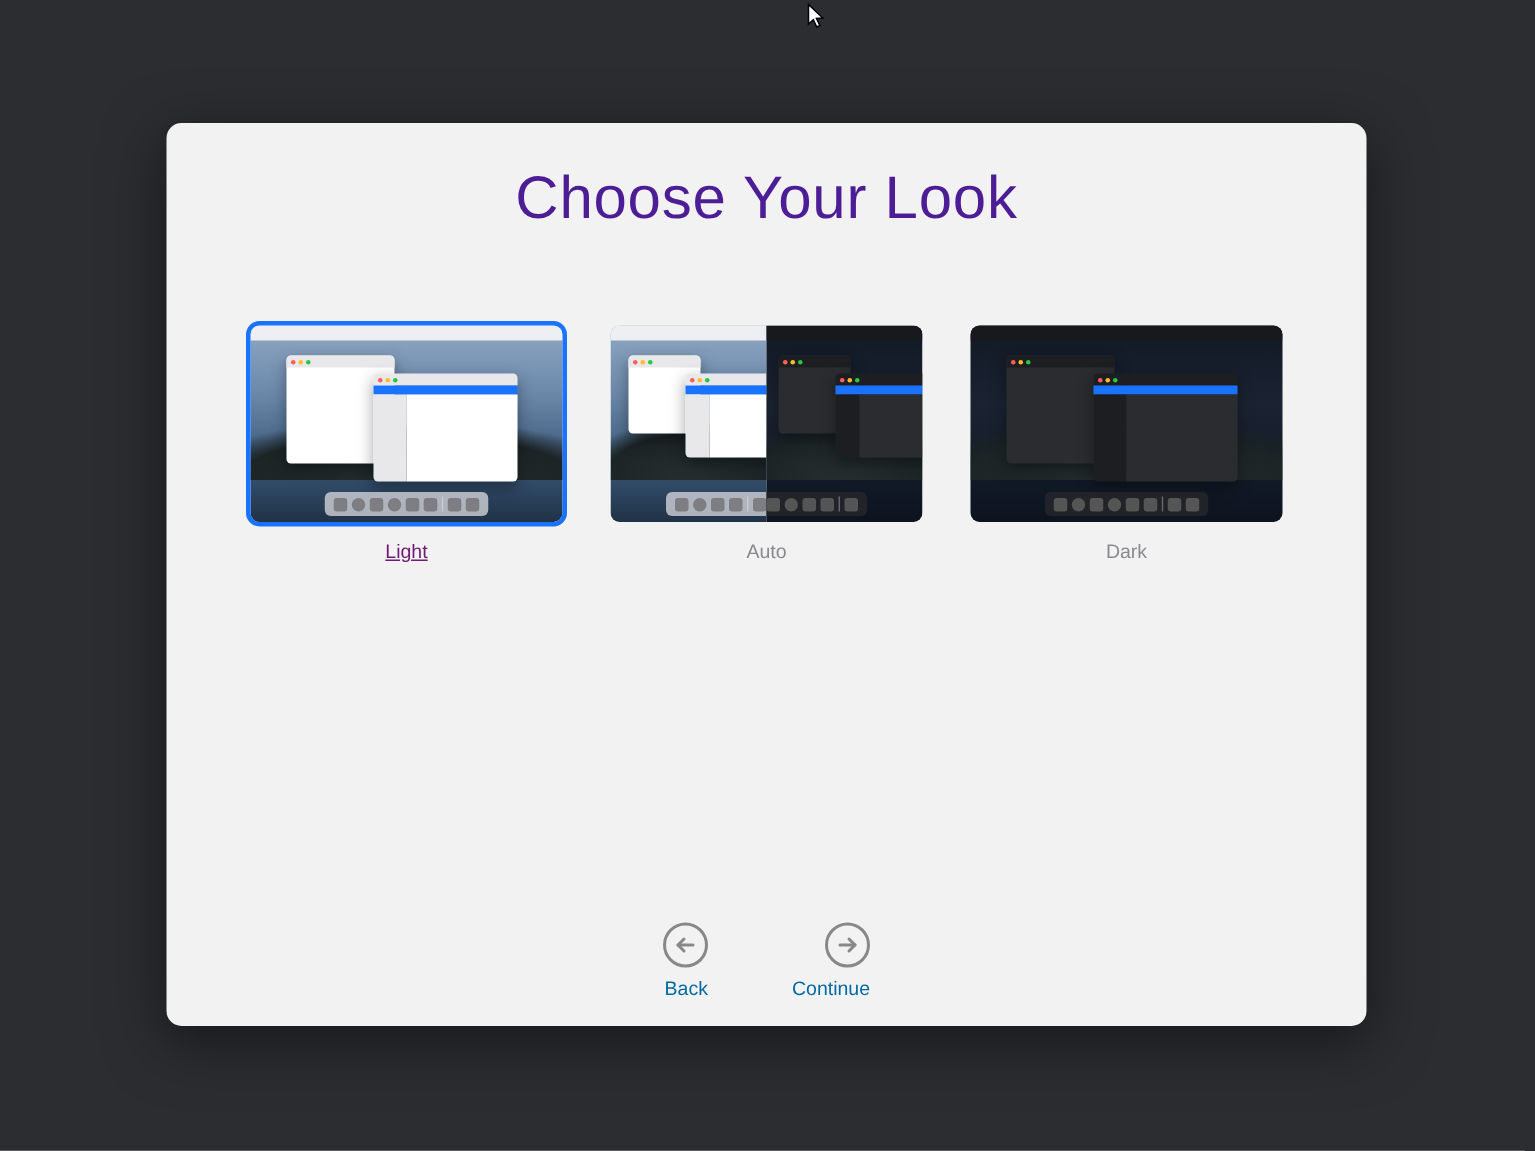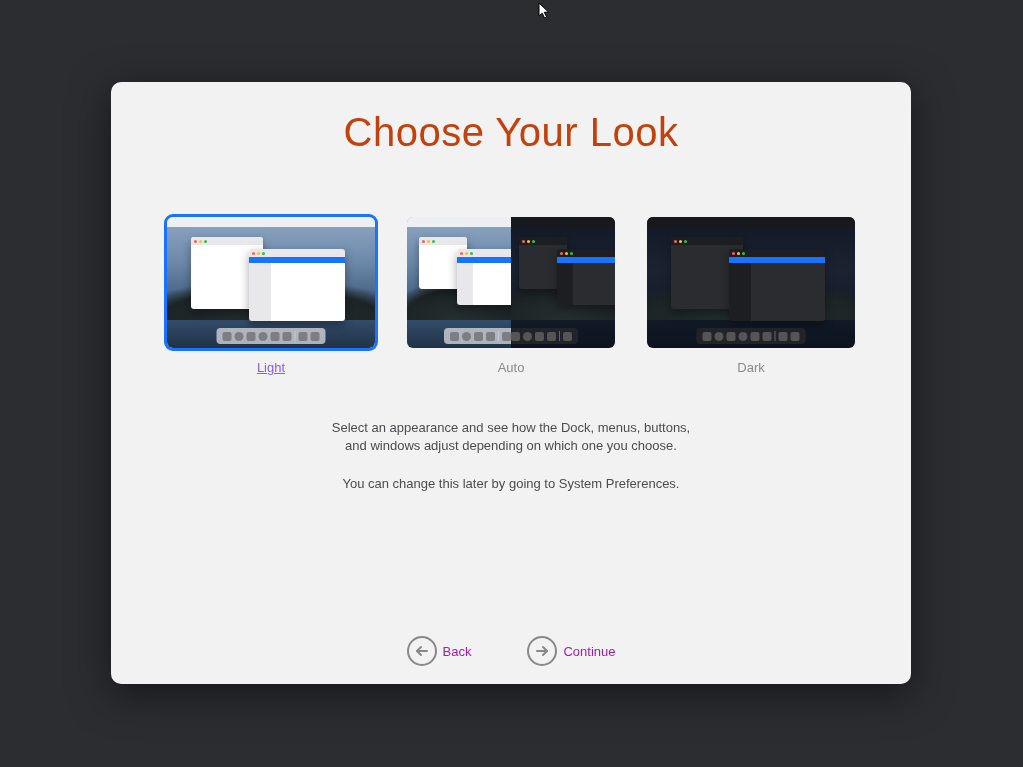--- a/index.html
+++ b/index.html
@@ -27,21 +27,21 @@
     border-radius: 10px;
     box-shadow: 0 10px 40px rgba(0,0,0,0.5);
     display: flex;
     flex-direction: column;
     align-items: center;
   }
   .title {
     margin-top: 28px;
     font-size: 40px;
     font-weight: 300;
-    color: #c2410c;
+    color: #4c1d95;
     letter-spacing: 0.5px;
   }
   .options {
     margin-top: 62px;
     display: flex;
     gap: 32px;
   }
   .option {
     display: flex;
     flex-direction: column;
@@ -58,21 +58,21 @@
   .option.selected .thumb {
     outline: 3px solid #1a73ff;
     outline-offset: 0;
   }
   .opt-label {
     margin-top: 12px;
     font-size: 13px;
     color: #8a8a8e;
   }
   .option.selected .opt-label {
-    color: #8b5cf6;
+    color: #701a75;
     text-decoration: underline;
   }
 
   
   .wp-light {
     background: linear-gradient(180deg, #8ea8c4 0%, #6c88a9 35%, #3a5779 70%, #203246 100%);
   }
   .wp-dark {
     background: linear-gradient(180deg, #111825 0%, #1b2332 40%, #0d1420 100%);
   }
@@ -158,25 +158,25 @@
   .nav {
     position:absolute;
     bottom: 18px;
     left:0; right:0;
     display:flex;
     justify-content:center;
     gap: 56px;
   }
   .nav-btn {
     display:flex;
-    flex-direction:row;
-    align-items:center;
+    flex-direction:column;
+    align-items:flex-end;
     gap:6px;
     cursor:pointer;
-    color:#a21caf;
+    color:#0369a1;
   }
   .nav-btn .circle {
     width:30px;height:30px;border:2px solid #888;border-radius:50%;
     display:flex;align-items:center;justify-content:center;
   }
   .nav-btn .lbl{ font-size:13px;}
   .nav-btn svg{stroke:#888;}
 </style>
 </head>
 <body>
@@ -346,25 +346,20 @@
             <span class="sep"></span>
             <i></i>
             <i></i>
         </div>
       </div>
       <div class="opt-label">Dark</div>
     </div>
 
   </div>
 
-  <div class="desc">
-    <div>Select an appearance and see how the Dock, menus, buttons,</div>
-    <div>and windows adjust depending on which one you choose.</div>
-    <div class="p2">You can change this later by going to System Preferences.</div>
-  </div>
 
   <div class="nav">
     <div class="nav-btn">
       <div class="circle">
         <svg width="16" height="16" viewBox="0 0 16 16" fill="none" stroke-width="2" stroke-linecap="round" stroke-linejoin="round">
           <line x1="13" y1="8" x2="3" y2="8"></line>
           <polyline points="7 4 3 8 7 12"></polyline>
         </svg>
       </div>
       <span class="lbl">Back</span>

